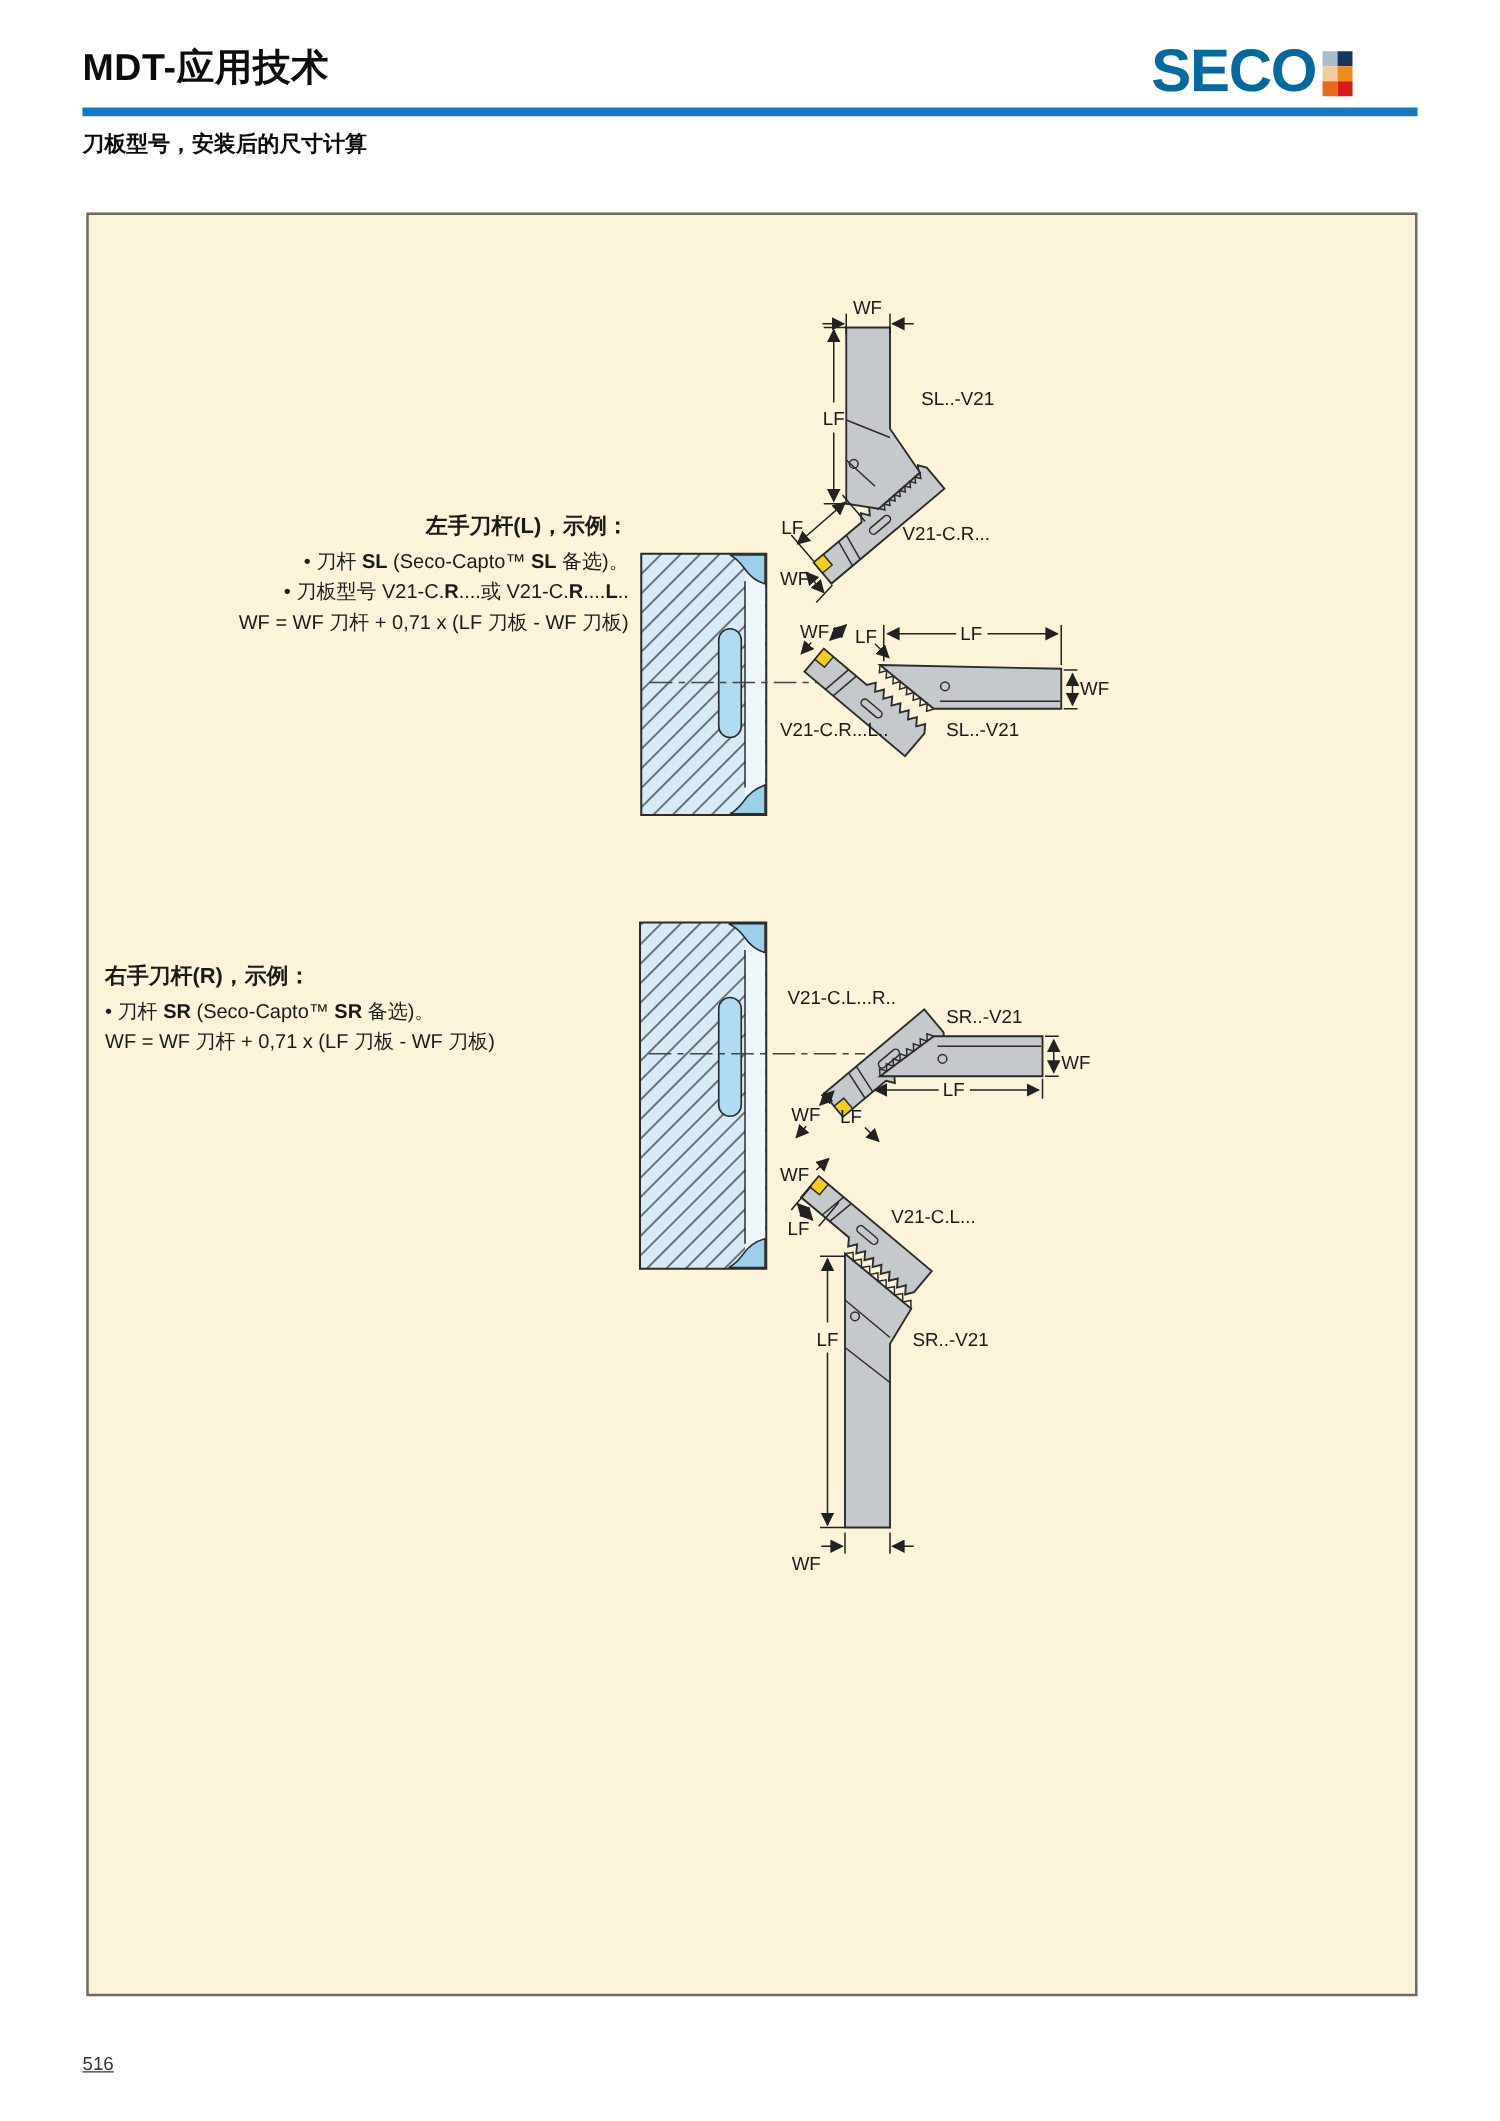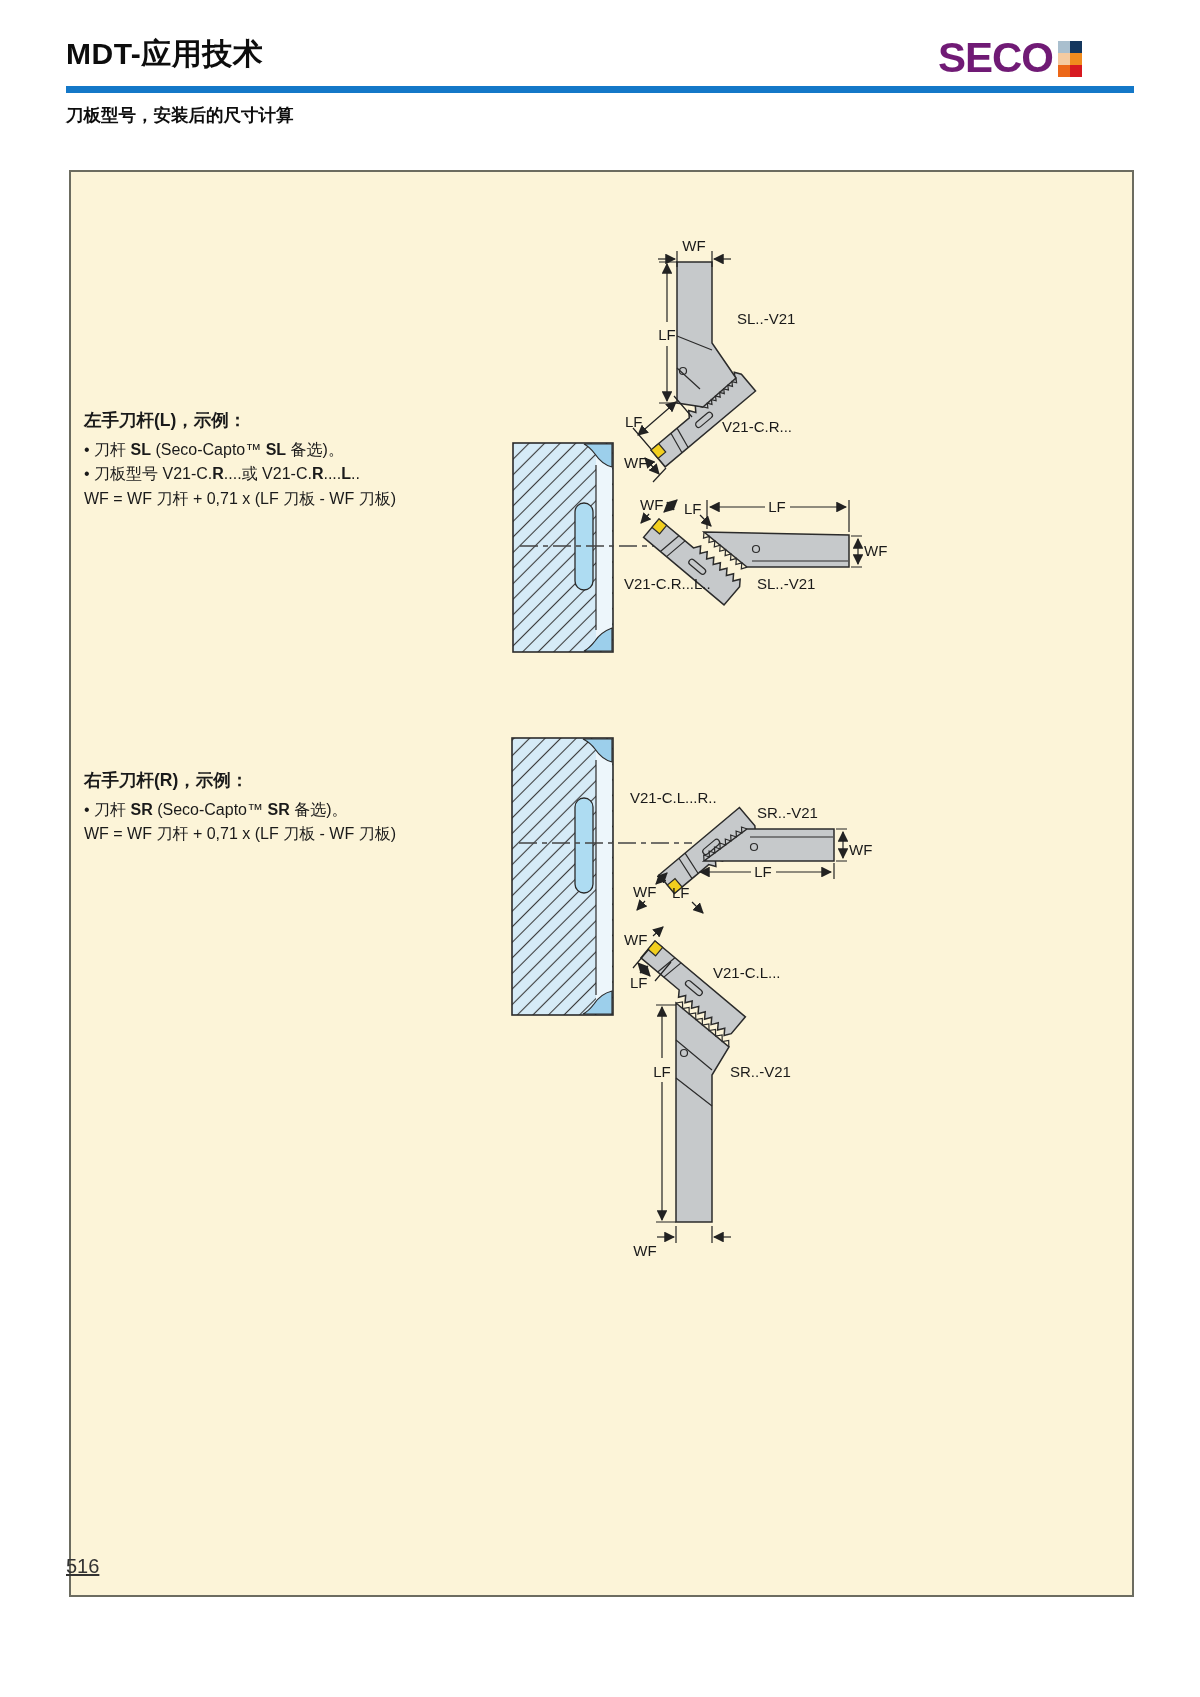--- a/index.html
+++ b/index.html
@@ -1,33 +1,33 @@
 <!DOCTYPE html>
 <html><head>
 <meta charset="utf-8">
 <style>
   html,body{margin:0;padding:0;background:#ffffff;}
   body{width:1200px;height:1697px;position:relative;font-family:"Liberation Sans",sans-serif;color:#111;}
   .abs{position:absolute;margin-left:19px;}
   
   .hdr-title{left:47px;top:34px;font-size:30px;font-weight:bold;letter-spacing:.5px;color:#0d0d0d;}
   .logo{right:118px;top:40px;display:flex;align-items:flex-start;}
-  .logo-text{font-size:42px;font-weight:bold;color:#701a75;letter-spacing:-1px;line-height:36px;}
+  .logo-text{font-size:48px;font-weight:bold;color:#0369a1;letter-spacing:-1px;line-height:36px;}
   .logo-squares{display:grid;grid-template-columns:12px 12px;grid-auto-rows:12px;margin-left:5px;margin-top:1px;}
   .rule{left:47px;top:86px;width:1068px;height:7px;background:#1478c8;}
   .subtitle{left:47px;top:103px;font-size:17.5px;font-weight:bold;color:#0d0d0d;}
   
   .panel{left:50px;top:170px;width:1061px;height:1423px;background:#fcf4d8;border:2px solid #6c6c60;}
   
   .tblock{width:430px;font-size:16px;line-height:24.5px;color:#1a1a1a;}
   .tblock .ttl{font-size:17.5px;font-weight:bold;margin-bottom:5px;}
   .tblock b{font-weight:bold;}
-  .lblock{left:65px;top:408px;}
+  .lblock{left:54px;top:408px;text-align:right;}
   .rblock{left:65px;top:768px;}
-  .pagenum{left:47px;top:1555px;font-size:20px;color:#333;text-decoration:underline;}
+  .pagenum{left:47px;top:1643px;font-size:15px;color:#333;text-decoration:underline;}
   
   svg.dia{position:absolute;left:0;top:0;}
   svg.dia text{font-family:"Liberation Sans",sans-serif;font-size:15px;fill:#1a1a1a;}
   .tool{fill:#c6c9cb;stroke:#2b2b2b;stroke-width:1.5;}
   .tooledge{fill:none;stroke:#2b2b2b;stroke-width:1.2;}
   .insert{fill:#f2cf1e;stroke:#2b2b2b;stroke-width:1.2;}
   .dim{stroke:#222;stroke-width:1.2;fill:none;}
   .cline{stroke:#444;stroke-width:1.3;fill:none;stroke-dasharray:18 5 5 5;}
   .wpbase{fill:#d6ebf7;}
   .wpline{fill:none;stroke:#2b2b2b;stroke-width:1.6;}

